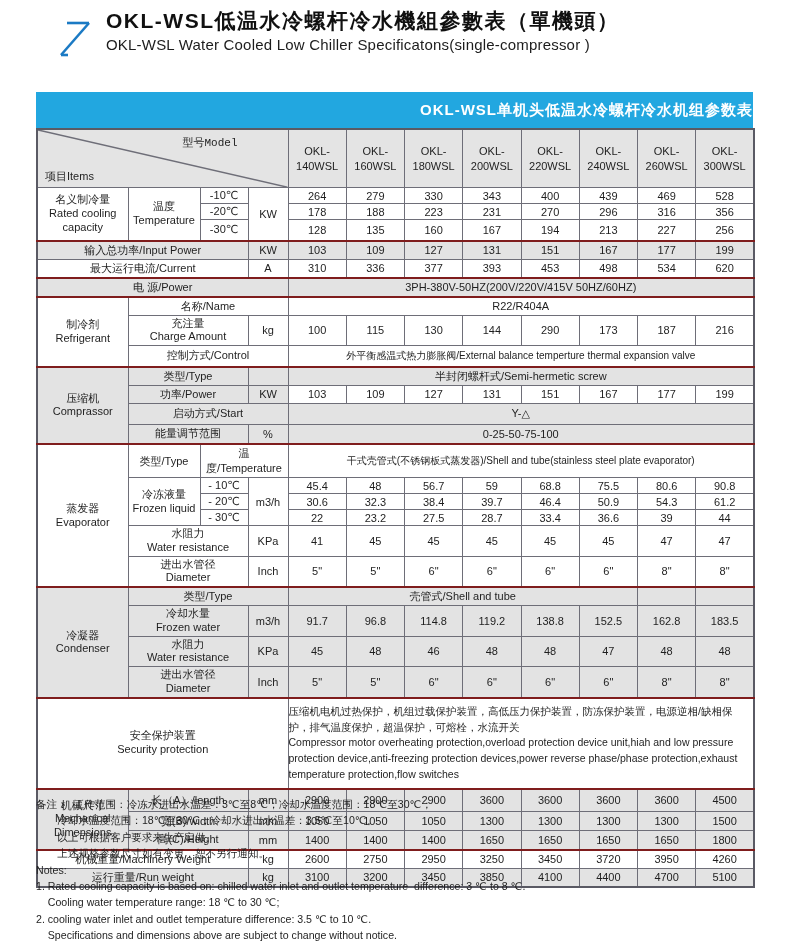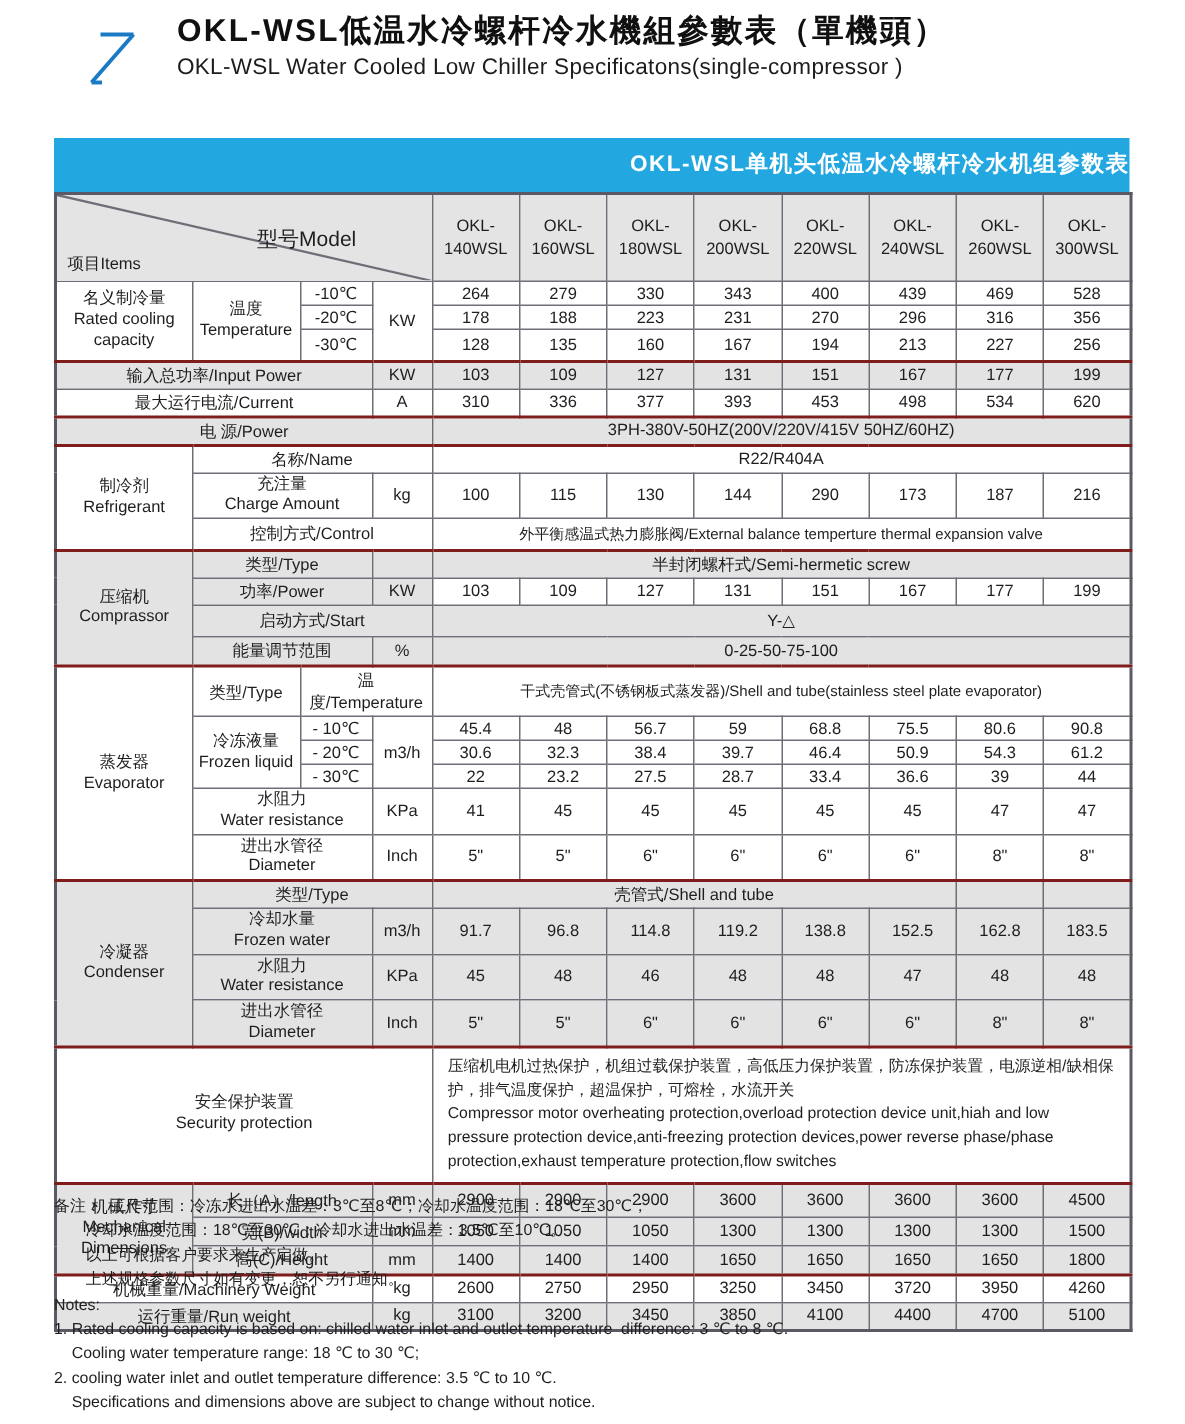--- a/index.html
+++ b/index.html
@@ -1,20 +1,20 @@
 <!DOCTYPE html>
 <html><head>
 <meta charset="utf-8">
 <style>
   * { margin:0; padding:0; box-sizing:border-box; }
   html,body { width:790px; height:949px; background:#ffffff;
     font-family:"Liberation Sans","DejaVu Sans",sans-serif; color:#222; }
   body { position:relative; overflow:hidden; }
 
-  .page-header { position:absolute; left:52px; top:8px; display:flex; gap:20px; align-items:flex-start; }
+  .page-header { position:absolute; left:52px; top:8px; display:flex; gap:8px; align-items:flex-start; }
   .logo { width:46px; height:48px; flex:0 0 auto; margin-top:4px; }
   .title-zh { font-size:21px; font-weight:bold; color:#101010; letter-spacing:1.5px; line-height:1.25; }
   .title-en { font-size:15px; color:#1c1c1c; margin-top:2px; letter-spacing:0.2px; }
 
   .tbl-wrap { position:absolute; left:36px; top:92px; width:717px; }
   .caption { height:36px; background:#22A7E0; color:#ffffff; font-size:15px; font-weight:bold;
     text-align:right; line-height:36px; letter-spacing:1px; }
 
   table { width:717px; border-collapse:collapse; table-layout:fixed; font-size:11px; color:#1e1e1e;
     border:2px solid #5a5a64; }
@@ -22,23 +22,23 @@
   tr.gray td { background:#e3e3e3; }
   tr.gray.wvals td.v { background:#ffffff; }
   tr.head td { background:#e4e4e4; white-space:pre-line; line-height:1.3; }
   tr.sec td { border-top:2px solid #7f1d1d; }
   .pre { white-space:pre-line; line-height:1.25; }
   .small { font-size:10px; }
 
   .corner { position:relative; padding:0; }
   .corner svg { position:absolute; left:0; top:0; width:100%; height:100%; }
   .c-items { position:absolute; left:7px; bottom:4px; font-size:11px; }
-  .c-model { position:absolute; right:50px; top:20px; font-size:14px; }
-
-  .sec-text { text-align:left; padding:3px 10px; font-size:10.5px; line-height:1.5; }
+  .c-model { position:absolute; right:50px; top:6px; font-size:11px;font-family:Liberation Mono, monospace; }
+
+  .sec-text { text-align:left; padding:3px 0; font-size:10.5px; line-height:1.5; }
 
   .notes { position:absolute; left:36px; top:796px; width:717px; font-size:10.6px; line-height:1.55;
     color:#1e1e1e; }
   .notes .line { white-space:pre-wrap; }
 </style>
 </head>
 <body>
 
 <div class="page-header">
   <svg class="logo" viewBox="0 0 46 48">

